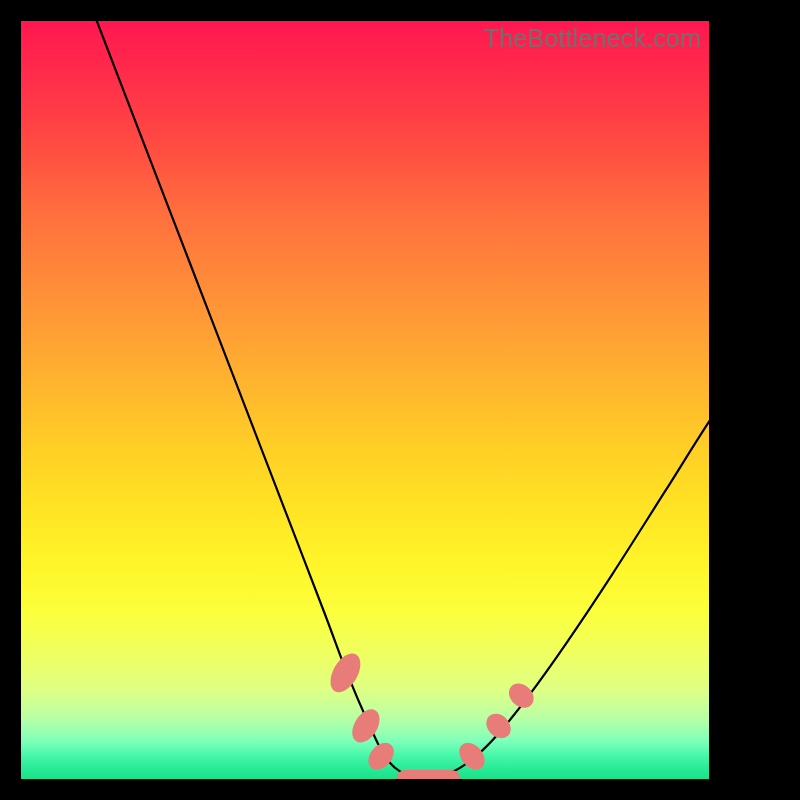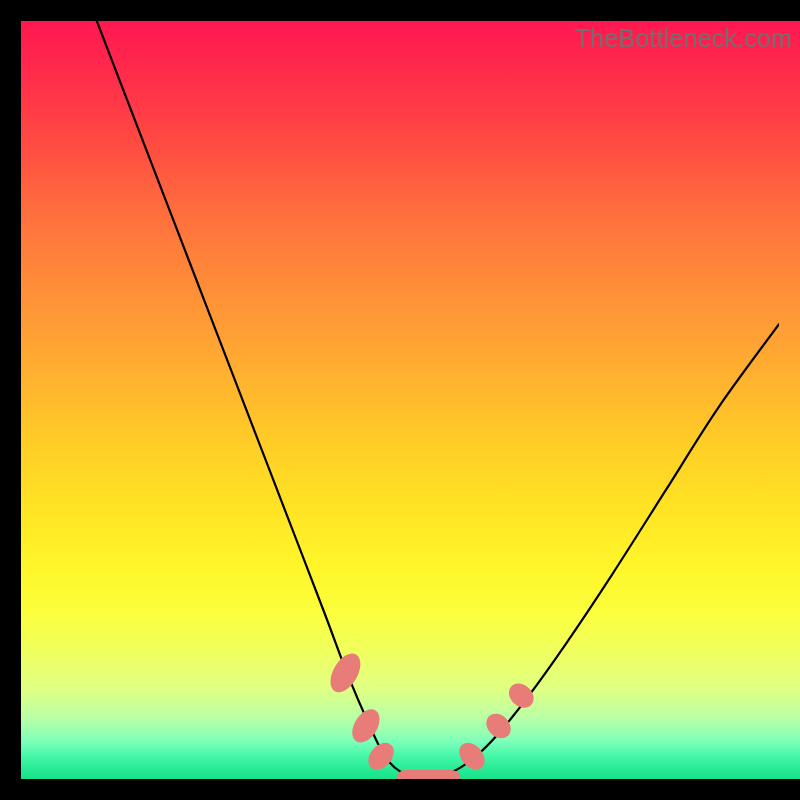--- a/index.html
+++ b/index.html
@@ -7,21 +7,21 @@
     padding: 0;
     width: 800px;
     height: 800px;
     background: #000000;
     overflow: hidden;
   }
   .frame {
     position: absolute;
     left: 21px;
     top: 21px;
-    width: 779px;
+    width: 688px;
     height: 758px;
     background: linear-gradient(to bottom,
       #ff1750 0%,
       #ff2f4a 8%,
       #ff4a42 16%,
       #ff6a3e 24%,
       #ff843a 32%,
       #ff9c36 40%,
       #ffb52e 48%,
       #ffce26 56%,

